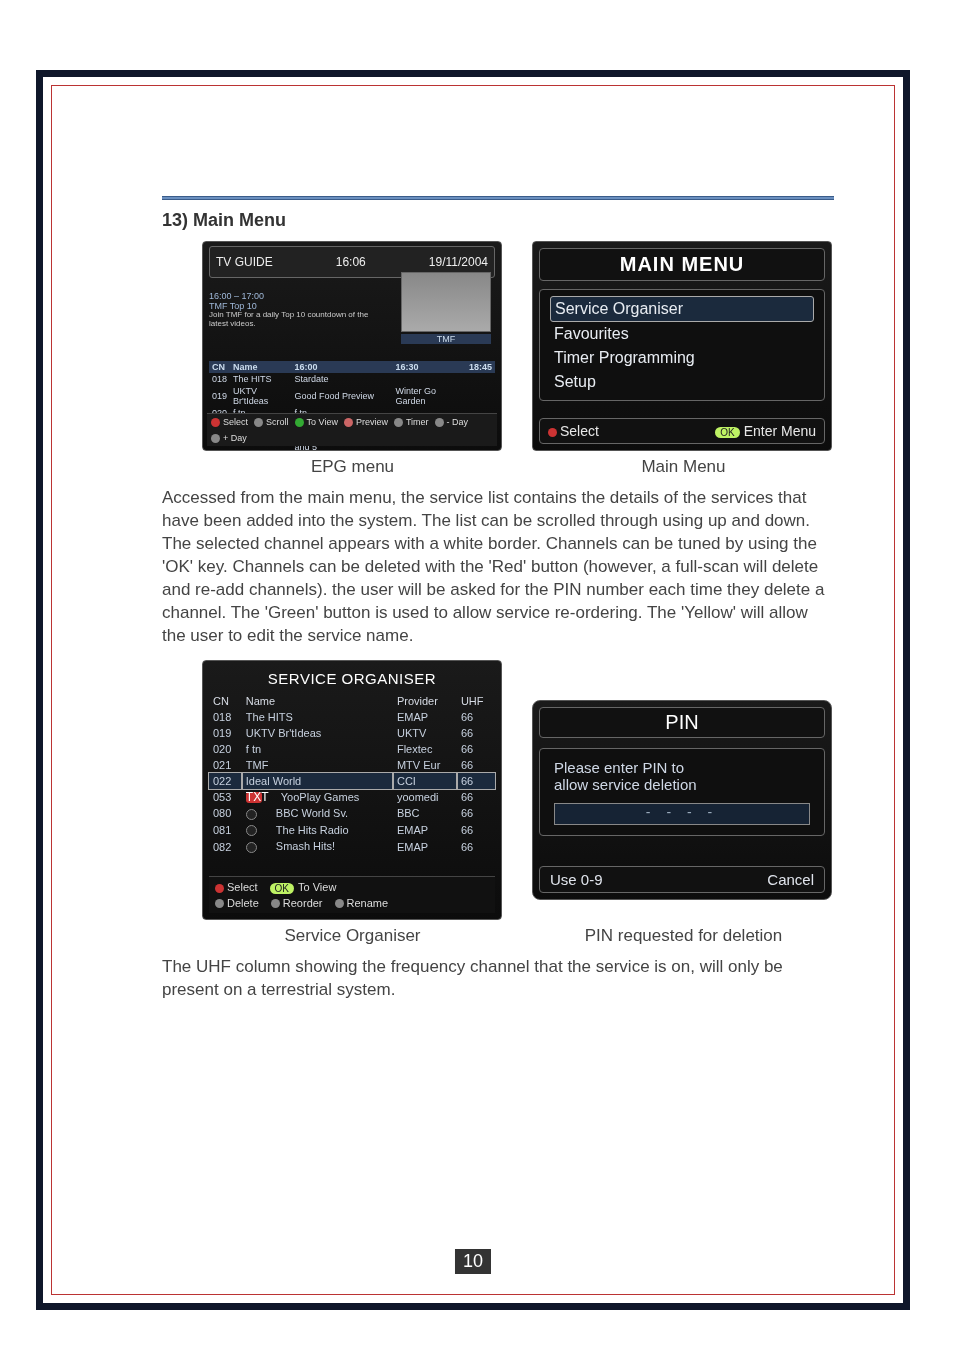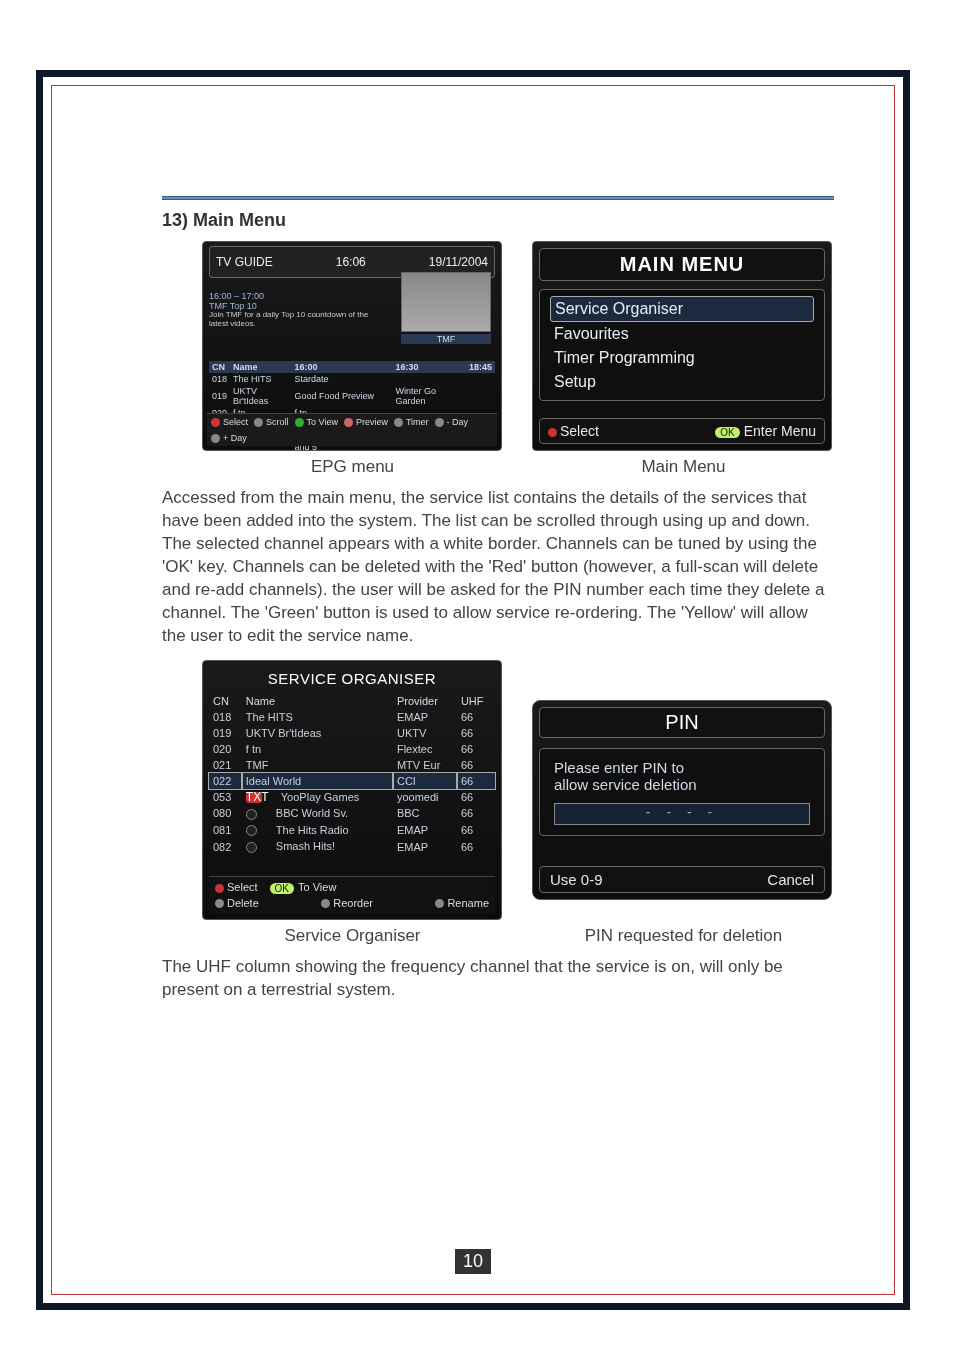--- a/index.html
+++ b/index.html
@@ -383,21 +383,21 @@
                 <td>EMAP</td>
                 <td>66</td>
               </tr>
             </tbody>
         </table>
         <div class="svc-footer">
           <div class="row">
             <span><span class="dot red"></span><span>Select</span></span>
             <span><span class="ok-pill">OK</span><span>To View</span></span>
           </div>
-          <div class="row" style="margin-top:3px;justify-content:space-between;">
+          <div class="row" style="margin-top:3px;">
             <span><span class="dot grey"></span><span>Delete</span></span>
             <span><span class="dot grey"></span><span>Reorder</span></span>
             <span><span class="dot grey"></span><span>Rename</span></span>
           </div>
         </div>
       </div>
 
       <div class="pin">
         <div class="pin-title">PIN</div>
         <div class="pin-body">

